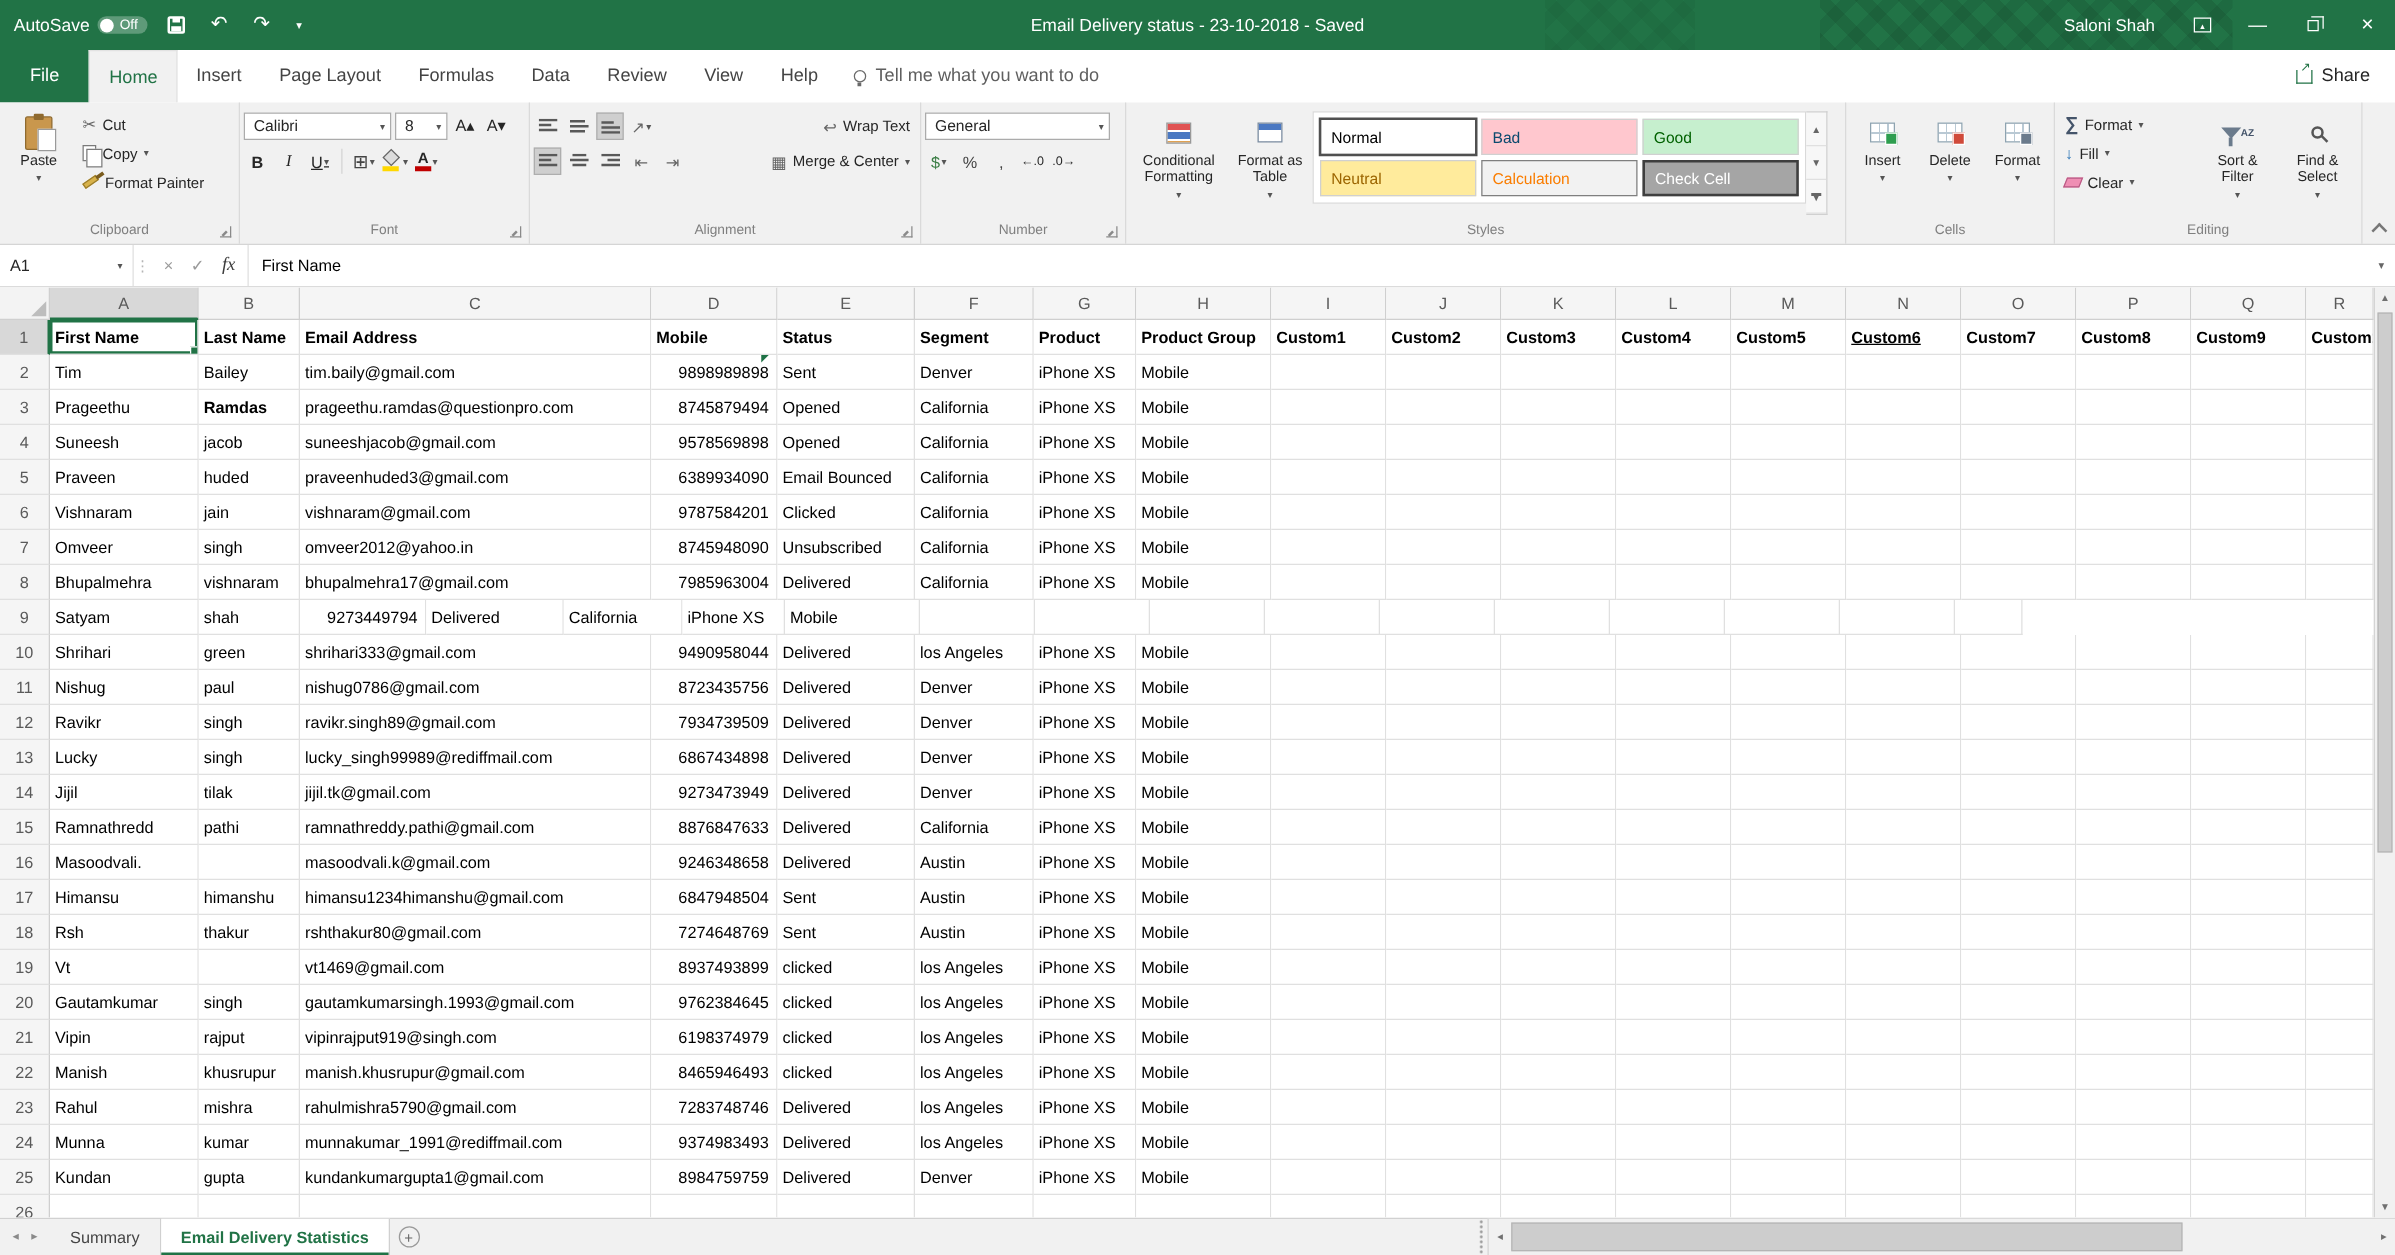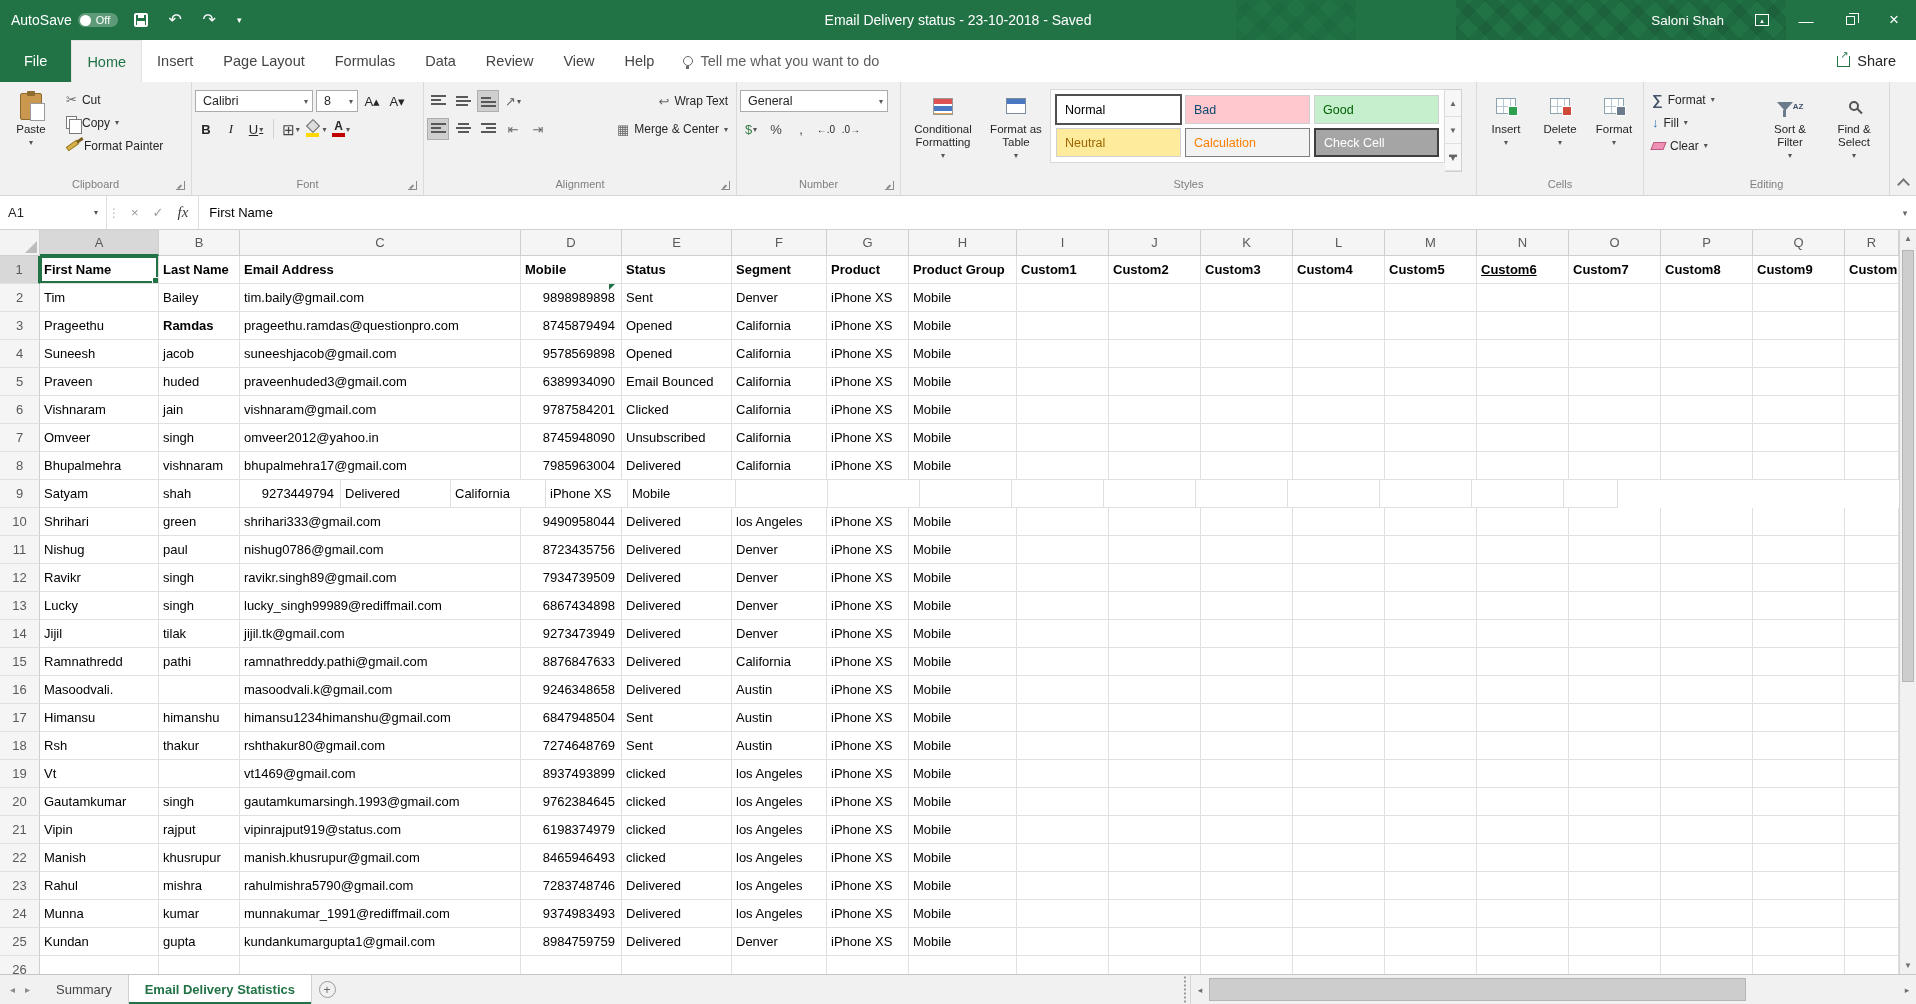--- a/index.html
+++ b/index.html
@@ -987,21 +987,21 @@
             <div class="cell" style="width: 92px;"></div>
             <div class="cell" style="width: 92px;"></div>
             <div class="cell" style="width: 92px;"></div>
             <div class="cell" style="width: 92px;"></div>
             <div class="cell" style="width: 54px;"></div>
           </div>
           <div class="grow">
             <div class="rownum">21</div>
             <div class="cell" style="width: 119px;">Vipin</div>
             <div class="cell" style="width: 81px;">rajput</div>
-            <div class="cell" style="width: 281px;">vipinrajput919@status.com</div>
+            <div class="cell" style="width: 281px;">vipinrajput919@singh.com</div>
             <div class="cell num" style="width: 101px;">6198374979</div>
             <div class="cell" style="width: 110px;">clicked</div>
             <div class="cell" style="width: 95px;">los Angeles</div>
             <div class="cell" style="width: 82px;">iPhone XS</div>
             <div class="cell" style="width: 108px;">Mobile</div>
             <div class="cell" style="width: 92px;"></div>
             <div class="cell" style="width: 92px;"></div>
             <div class="cell" style="width: 92px;"></div>
             <div class="cell" style="width: 92px;"></div>
             <div class="cell" style="width: 92px;"></div>

